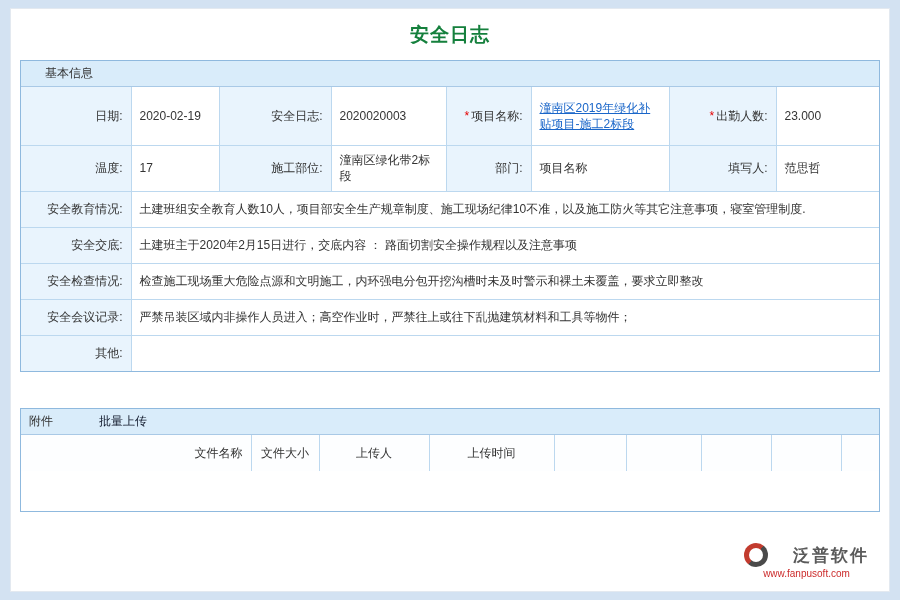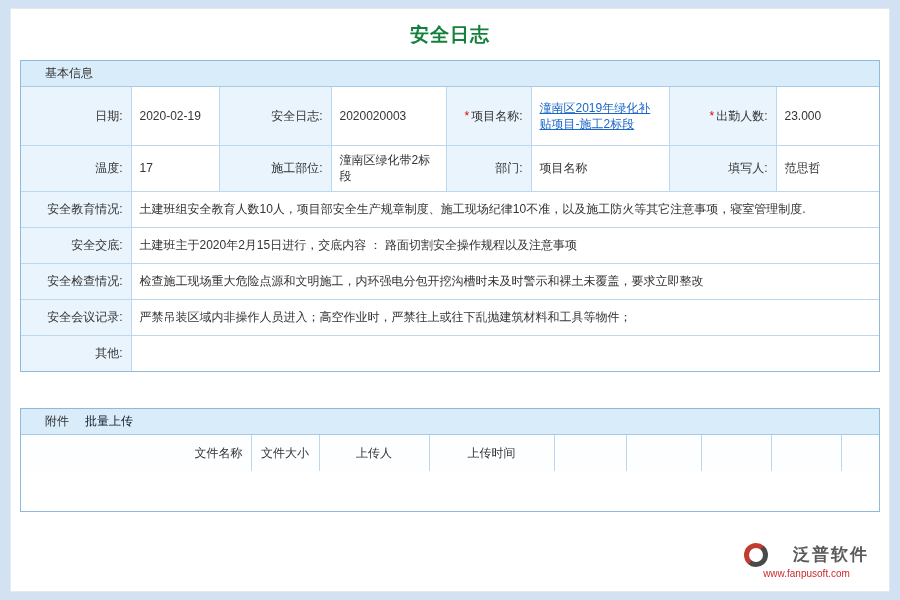--- a/index.html
+++ b/index.html
@@ -68,43 +68,44 @@
     color: #1a66c9;
     text-decoration: underline;
     cursor: pointer;
   }
   .attach-box { margin-top: 36px; }
   .attach-bar {
     background: #d9ecfa;
     border-bottom: 1px solid #a9c9e6;
     height: 26px;
     line-height: 25px;
-    padding-left: 24px;
+    padding-left: 8px;
     display: flex;
+    gap: 30px;
   }
   .attach-title { color: #333; }
   .batch-upload {
     color: #0f172a;
     margin-left: 16px;
     cursor: pointer;
     background: none;
     border: none;
     font-size: 12px;
     font-family: inherit;
   }
   .file-table th { height: 36px; text-align: center; background: #fdfeff; color: #333; }
   .file-table th.first { text-align: right; padding-left: 10px; }
   .attach-spacer { height: 40px; background: #fff; }
   .brand {
     position: absolute;
     right: 20px;
     bottom: 12px;
     text-align: center;
   }
-  .brand-row { display: flex; align-items: flex-start; justify-content: flex-end; gap: 20px; }
+  .brand-row { display: flex; align-items: center; justify-content: flex-end; gap: 20px; }
   .brand-logo {
     display: inline-block;
     width: 24px; height: 24px;
     border-radius: 50%;
     background: conic-gradient(from 220deg, #c23b2e 0deg 180deg, #4a4a4a 180deg 360deg);
     position: relative;
   }
   .brand-logo::after {
     content: "";
     position: absolute;

